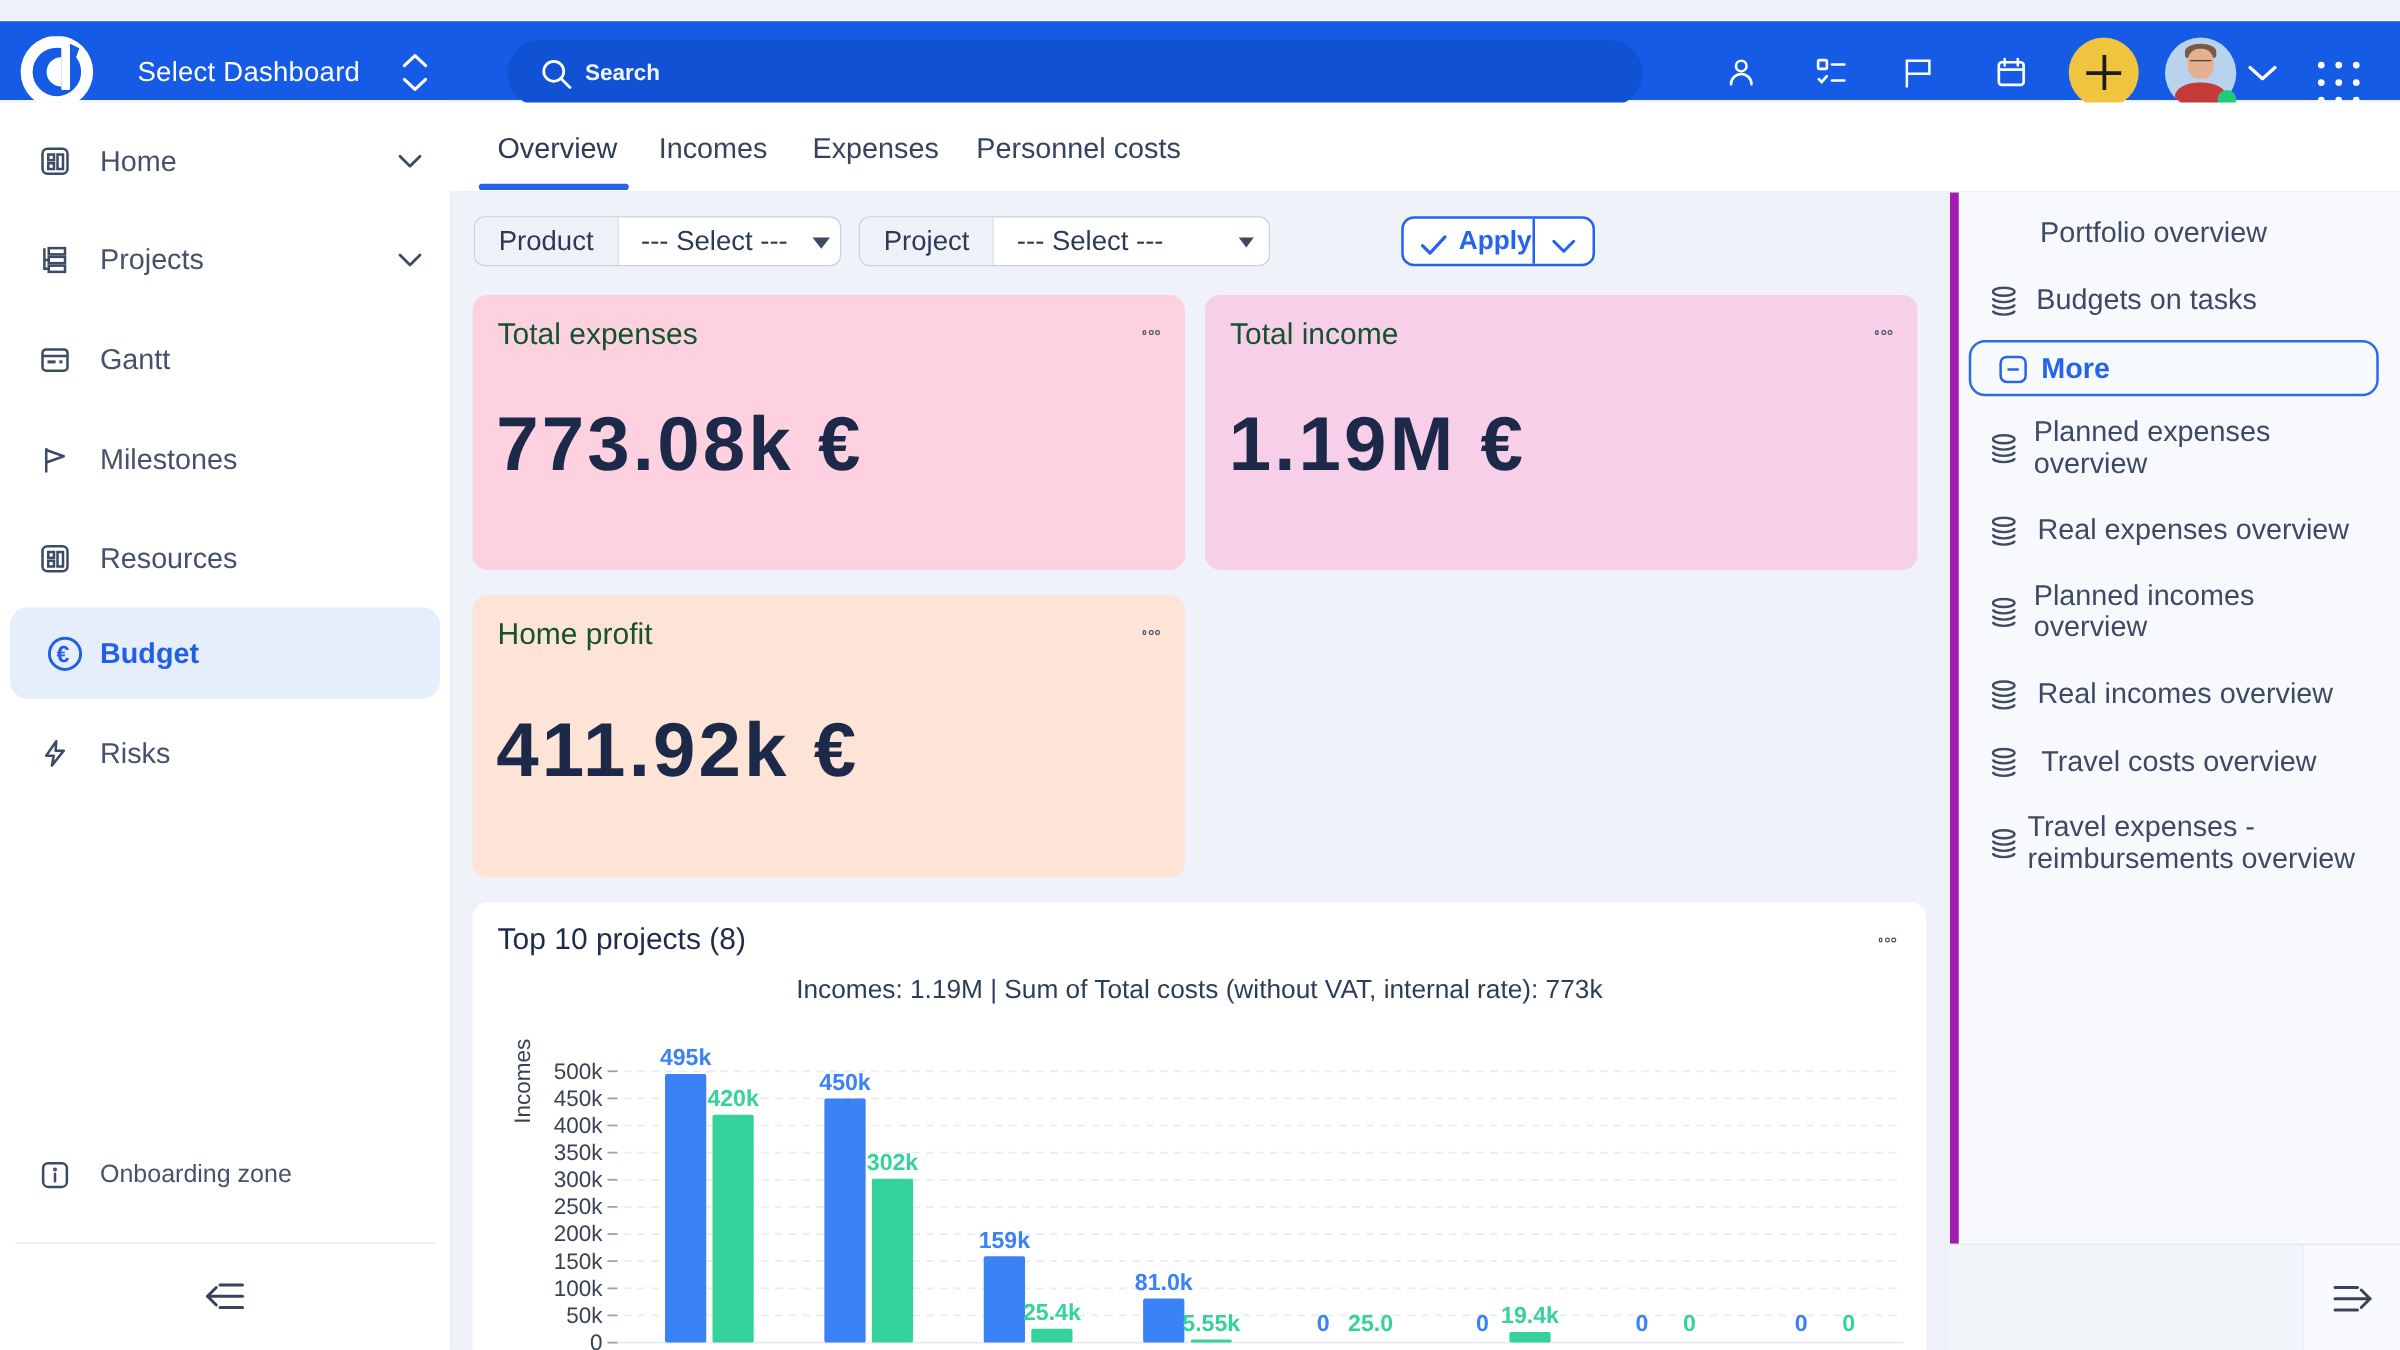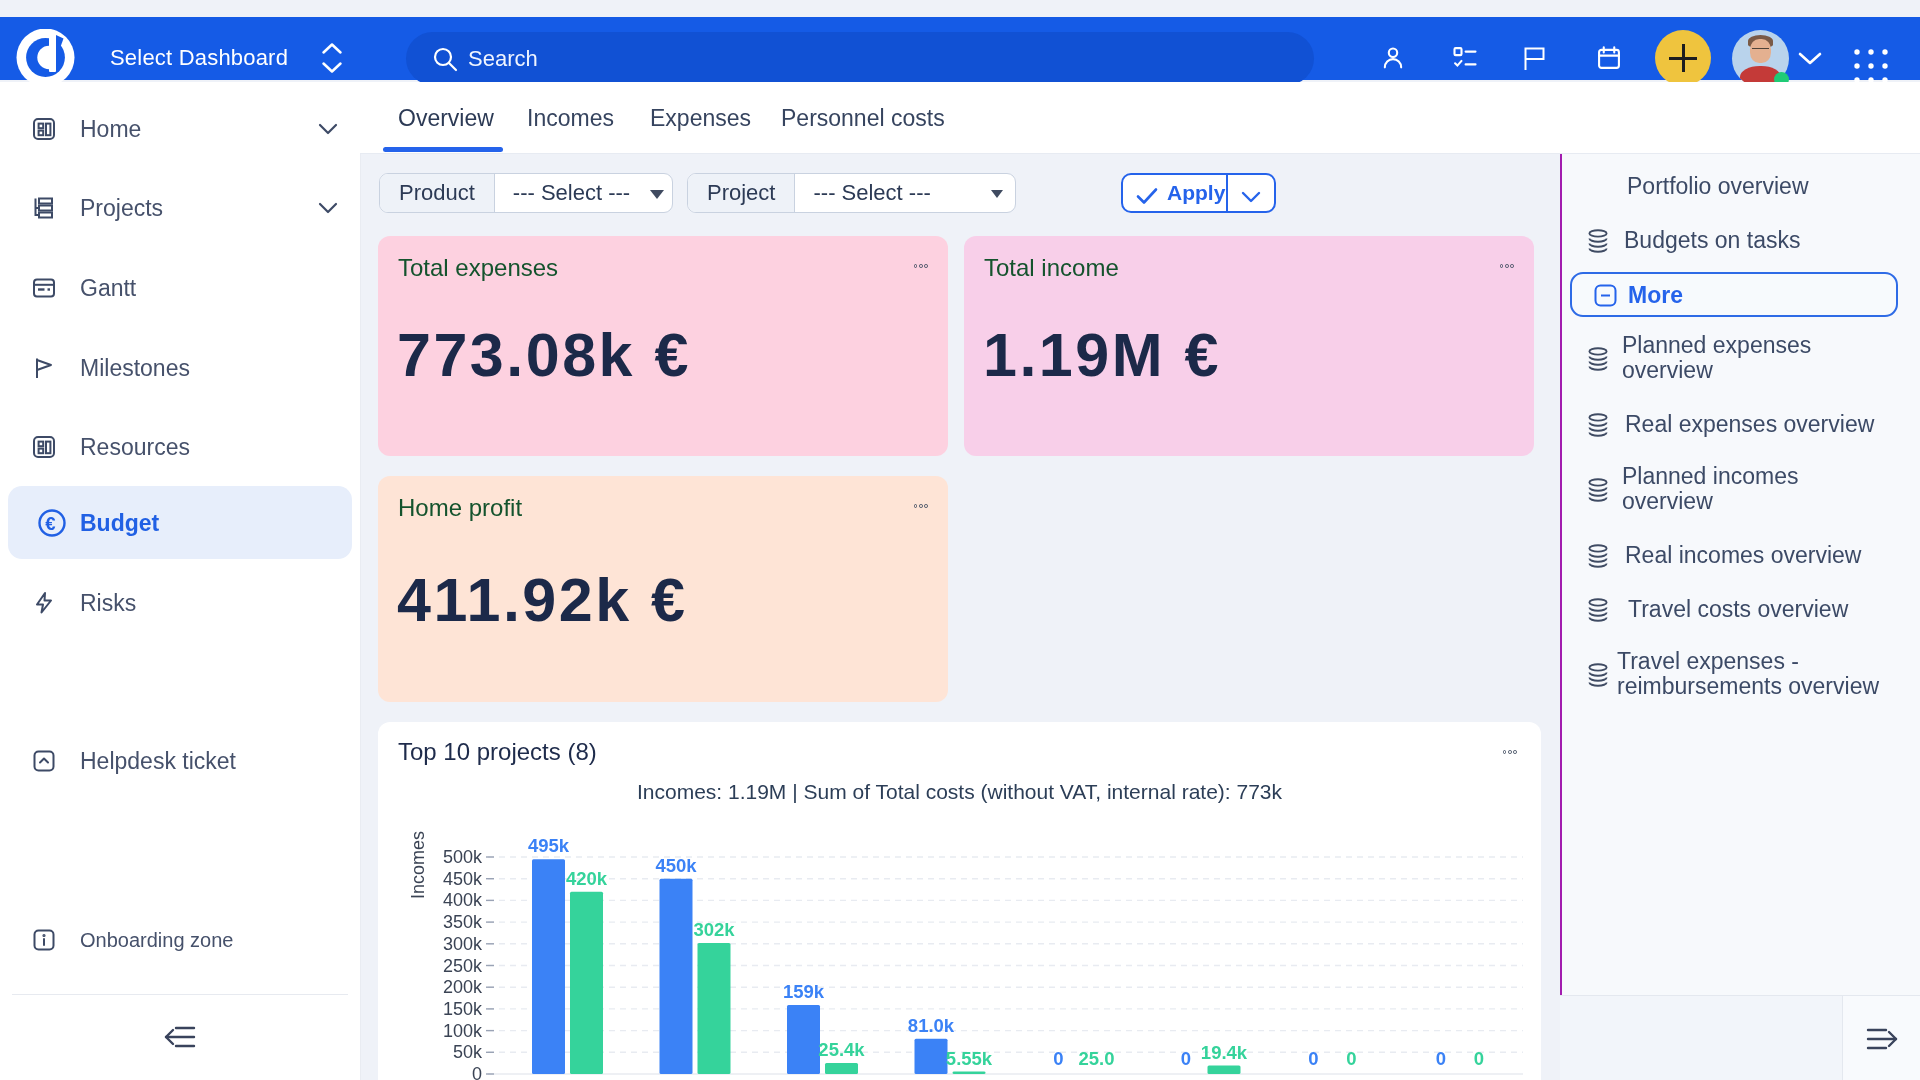--- a/index.html
+++ b/index.html
@@ -3,21 +3,21 @@
 <meta charset="utf-8">
 <style>
   * { margin:0; padding:0; box-sizing:border-box; }
   html,body { width:1920px; height:1080px; overflow:hidden; background:#eff2f8; font-family:"Liberation Sans", sans-serif; }
   
   #header { position:absolute; left:0; top:17px; width:1920px; height:63px; background:#155be6; }
   #logo { position:absolute; left:16px; top:12px; }
   #selDash { position:absolute; left:110px; top:0; height:82px; line-height:82px; color:#fff; font-size:22px; font-weight:400; letter-spacing:.2px; }
   #dashChev { position:absolute; left:320px; top:24px; }
   #search { position:absolute; left:406px; top:15px; width:908px; height:53px; background:#1151d4; border-radius:27px; color:#e8efff; }
-  #search .stext { position:absolute; left:62px; top:0; line-height:53px; font-size:22px; color:#f0f5ff; }
+  #search .stext { position:absolute; left:62px; top:0; line-height:53px; font-size:18px; color:#f0f5ff;font-weight:bold; }
   #search svg { position:absolute; left:26px; top:14px; }
   .hicon { position:absolute; top:27px; }
   #plusBtn { position:absolute; left:1655px; top:13px; width:56px; height:56px; border-radius:50%; background:#efc43e; }
   #plusBtn:before { content:""; position:absolute; left:14px; top:26.5px; width:28px; height:3px; background:#1d1d1f; }
   #plusBtn:after { content:""; position:absolute; left:26.5px; top:14px; width:3px; height:28px; background:#1d1d1f; }
   #avatar { position:absolute; left:1732px; top:13px; width:57px; height:57px; border-radius:50%; background:#b9d3ec; overflow:hidden; }
   #avatar .hair { position:absolute; left:16px; top:5px; width:25px; height:12px; border-radius:50% 50% 20% 20%; background:#7a5a46; }
   #avatar .face { position:absolute; left:18px; top:9px; width:21px; height:24px; border-radius:44%; background:#e4b090; }
   #avatar .shirt { position:absolute; left:8px; top:36px; width:41px; height:23px; border-radius:48% 48% 0 0; background:#c43a38; }
   #avatar .glass { position:absolute; left:20px; top:18px; width:17px; height:6px; border-top:1.8px solid #4e4238; }
@@ -31,21 +31,21 @@
   #budgetItem { position:absolute; left:8px; top:404px; width:344px; height:73px; background:#e7eefb; border-radius:14px; }
   #budgetItem .lbl { position:absolute; left:72px; top:50%; transform:translateY(-50%); font-size:23px; font-weight:700; color:#2160e4; }
   #budgetItem svg { position:absolute; left:30px; top:50%; margin-top:-14px; }
   #lsbDivider { position:absolute; left:12px; top:912px; width:336px; height:1px; background:#e7eaf0; }
   #lsbArrow { position:absolute; left:162px; top:940px; }
   
   #tabbar { position:absolute; left:360px; top:82px; width:1560px; height:72px; background:#fff; border-bottom:1px solid #e7ebf2; }
   .tab { position:absolute; top:0; height:72px; line-height:72px; font-size:23px; color:#36445f; }
   #tabActive { position:absolute; left:383px; top:147px; width:120px; height:5px; background:#2563eb; border-radius:3px; }
   
-  #rsb { position:absolute; left:1560px; top:154px; width:360px; height:926px; background:#f7f9fc; border-left:2px solid #a21caf; }
+  #rsb { position:absolute; left:1560px; top:154px; width:360px; height:926px; background:#f7f9fc; border-left:7px solid #a21caf; }
   .ritem { position:absolute; left:0; width:360px; }
   .ritem .rlbl { position:absolute; left:62px; top:50%; transform:translateY(-50%); font-size:23px; color:#3c4a66; line-height:25px; }
   .ritem svg { position:absolute; left:25px; top:50%; margin-top:-11px; }
   #moreBtn { position:absolute; left:8px; top:118px; width:328px; height:45px; border:2px solid #2e6be6; border-radius:13px; background:#f7fafd; }
   #moreBtn .rlbl { position:absolute; left:56px; top:50%; transform:translateY(-50%); font-size:23px; font-weight:700; color:#2563eb; }
   #moreBtn svg { position:absolute; left:22px; top:50%; margin-top:-11px; }
   #rsbBottom { position:absolute; left:1560px; top:995px; width:360px; height:85px; border-top:1px solid #e4e8ef; background:#f2f5fa; }
   #rsbBottomR { position:absolute; left:282px; top:0; width:78px; height:85px; border-left:1px solid #e4e8ef; background:#f8fafd; }
   
   #filters { position:absolute; left:378px; top:173px; }
@@ -188,27 +188,20 @@
         <circle cx="14" cy="14" r="12.5" stroke="#2160e4" stroke-width="2.4"></circle>
         <text x="7.2" y="20.5" font-size="18.5" font-weight="bold" fill="#2160e4" font-family="Liberation Sans">€</text>
       </svg>
     <div class="lbl">Budget</div>
   </div>
   <div class="mitem" style="top:481px">
     <svg class="ic" width="24" height="24" viewBox="0 0 24 24" fill="none" stroke="#3d4a66" stroke-width="2" stroke-linejoin="round">
         <path d="M13 2 L5 13.5 H11 L9.5 21.5 L19 9.5 H12.5 Z"></path>
       </svg>
     <div class="lbl">Risks</div>
-  </div>
-  <div class="mitem" style="top:639px">
-    <svg class="ic" width="24" height="24" viewBox="0 0 24 24" fill="none" stroke="#3d4a66" stroke-width="2" stroke-linecap="round" stroke-linejoin="round">
-        <rect x="2.5" y="2.5" width="19" height="19" rx="4"></rect>
-        <path d="M8 13.5 L12 9.5 L16 13.5"></path>
-      </svg>
-    <div class="lbl">Helpdesk ticket</div>
   </div>
   <div class="mitem" style="top:818px">
     <svg class="ic" width="24" height="24" viewBox="0 0 24 24" fill="none" stroke="#3d4a66" stroke-width="2" stroke-linecap="round">
         <rect x="2.5" y="2.5" width="19" height="19" rx="4"></rect>
         <path d="M12 11 V17"></path>
         <circle cx="12" cy="7.5" r="0.6" fill="#3d4a66"></circle>
       </svg>
     <div class="lbl" style="font-size:20px">Onboarding zone</div>
   </div>
   <div id="lsbDivider"></div>

